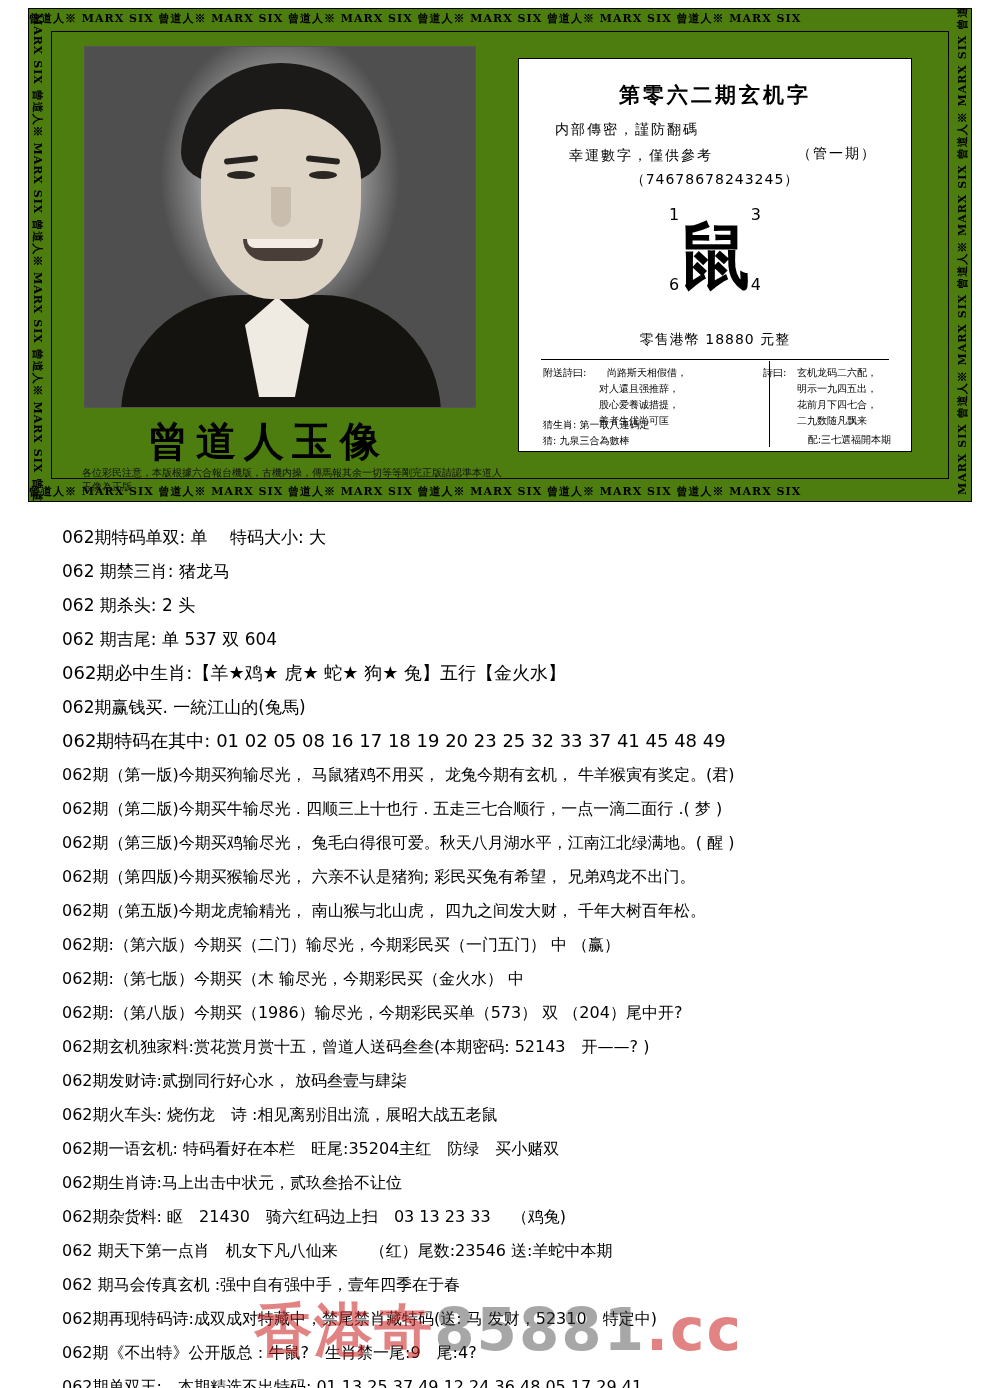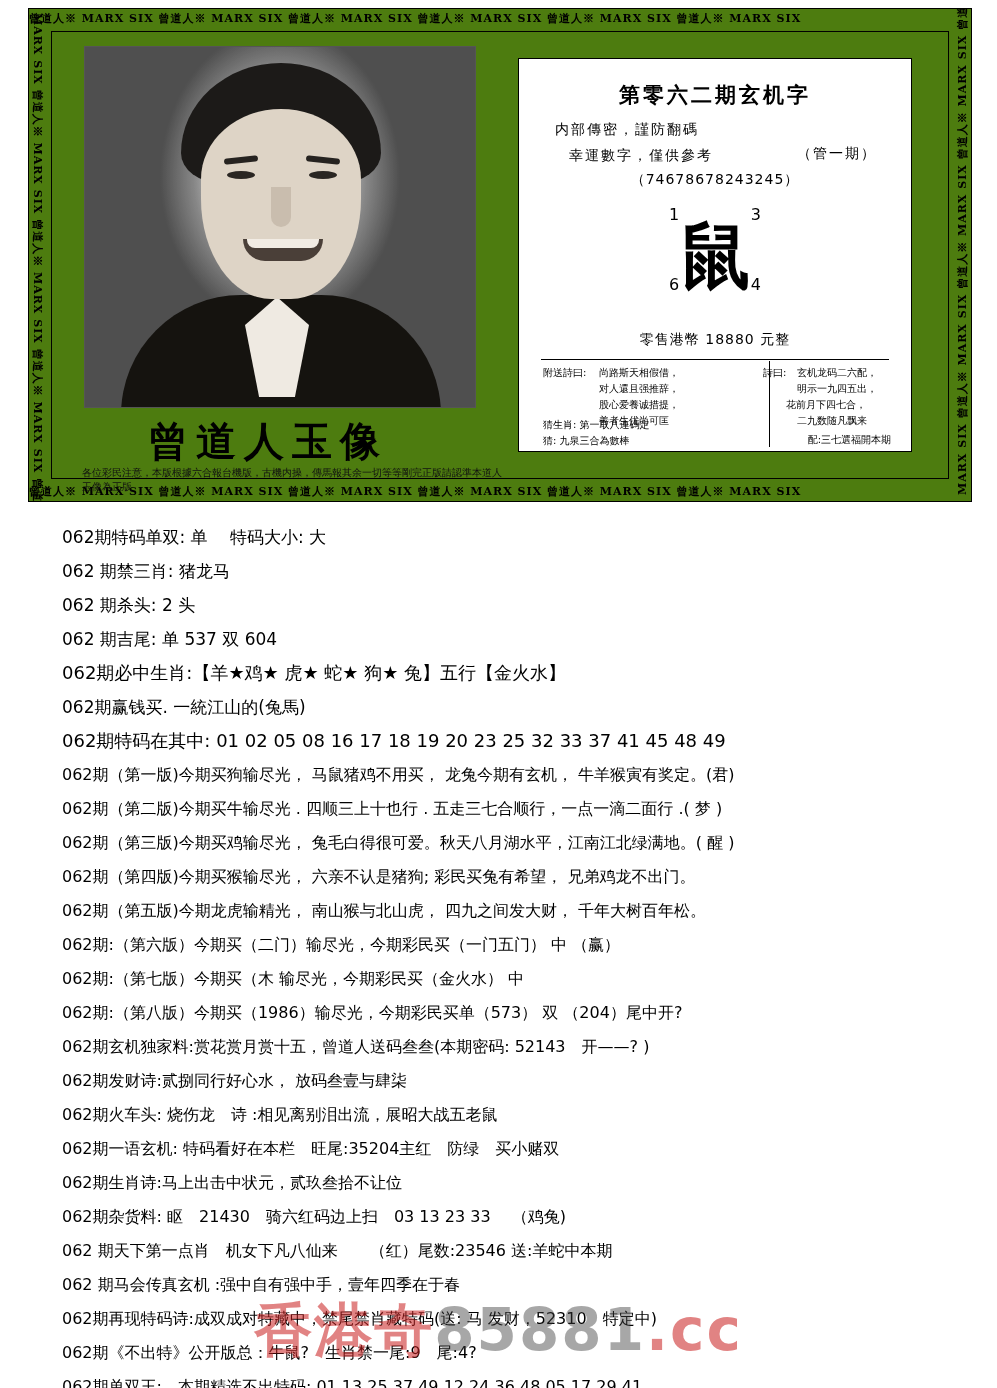--- a/index.html
+++ b/index.html
@@ -44,21 +44,21 @@
   .card-l1b{position:absolute;right:34px;top:62px;font-size:14px;letter-spacing:2px;margin-top:24px;}
   .card-l2{position:absolute;left:50px;top:88px;font-size:14px;letter-spacing:2px;}
   .card-l3{position:absolute;left:0;right:0;top:112px;text-align:center;font-size:14px;letter-spacing:1px;}
   .big-char{position:absolute;left:0;right:0;top:150px;text-align:center;font-size:72px;font-weight:bold;font-family:"DejaVu Serif","Liberation Serif",serif;}
   .corner{position:absolute;font-size:16px;}
   .c1{left:150px;top:146px;} .c3{right:150px;top:146px;}
   .c6{left:150px;top:216px;} .c4{right:150px;top:216px;}
   .card-price{position:absolute;left:0;right:0;top:272px;text-align:center;font-size:14px;letter-spacing:1px;}
   .card-rule{position:absolute;left:22px;right:22px;top:300px;border-top:1px solid #000;}
   .poem-left{position:absolute;left:24px;top:306px;width:222px;font-size:10px;line-height:16px;}
-  .poem-left .lbl{float:left;width:56px;}
+  .poem-left .lbl{float:left;width:64px;}
   .poem-right{position:absolute;right:20px;top:306px;width:128px;font-size:10px;line-height:16px;}
   .vsep{position:absolute;left:250px;top:302px;height:86px;border-left:1px solid #000;}
   .guess{position:absolute;left:24px;top:358px;width:230px;font-size:10px;line-height:16px;}
   .match{position:absolute;right:20px;top:374px;font-size:10px;}
 
   
   .body{position:absolute;left:0;top:520px;width:997px;}
   .line{font-size:17px;line-height:20px;padding:7px 4px 7px 62px;white-space:nowrap;font-family:"DejaVu Sans","Liberation Sans",sans-serif;}
   .line.big{font-size:18px;}
   .line.sm{font-size:16px;}
@@ -119,21 +119,21 @@
       <div class="poem-left">
         <div><span class="lbl">附送詩曰:</span><span>尚路斯天相假借，</span></div>
         <div style="margin-left:56px">对人還且强推辞，</div>
         <div style="margin-left:56px">股心爱養诚措提，</div>
         <div style="margin-left:56px">善者生优尚可匡</div>
       </div>
 
       <div class="poem-right">
         <div><span style="float:left;width:34px">詩曰:</span><span>玄机龙码二六配，</span></div>
         <div style="margin-left:34px">明示一九四五出，</div>
-        <div style="margin-left:23px">花前月下四七合，</div>
+        <div style="margin-left:34px">花前月下四七合，</div>
         <div style="margin-left:34px">二九数随凡飘来</div>
       </div>
 
       <div class="guess">
         <div>猜生肖: 第一取八連碼定</div>
         <div>猜: 九泉三合為數棒</div>
       </div>
       <div class="match">配:三七選福開本期</div>
     </div>
 

